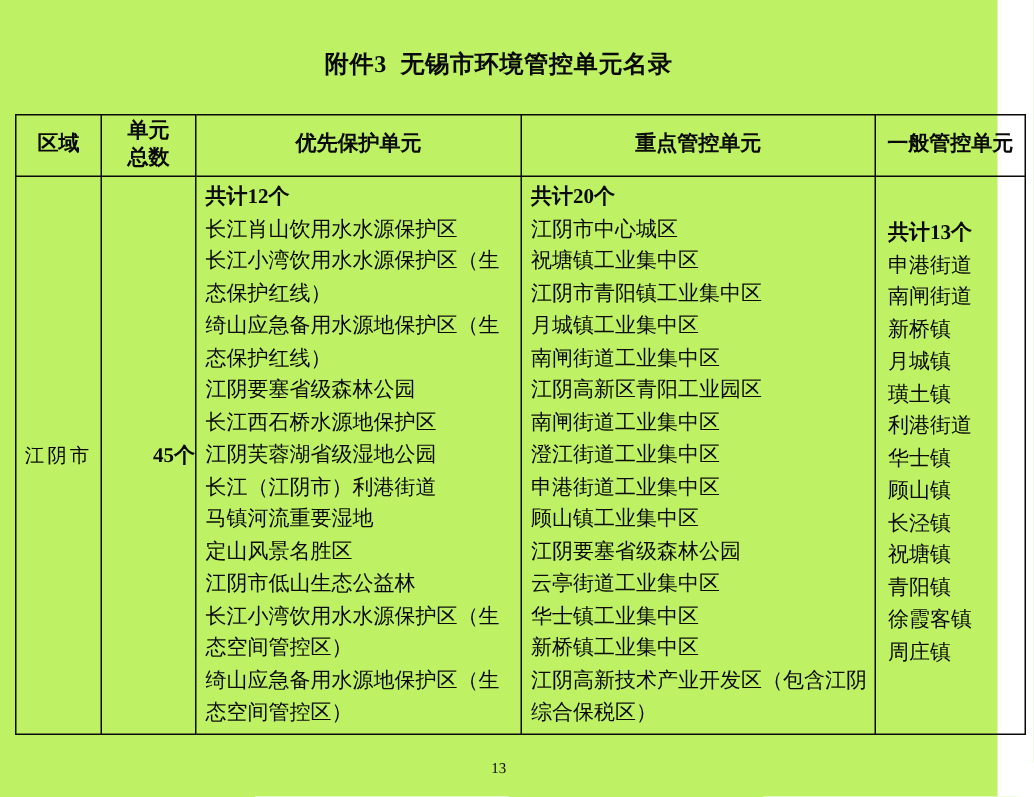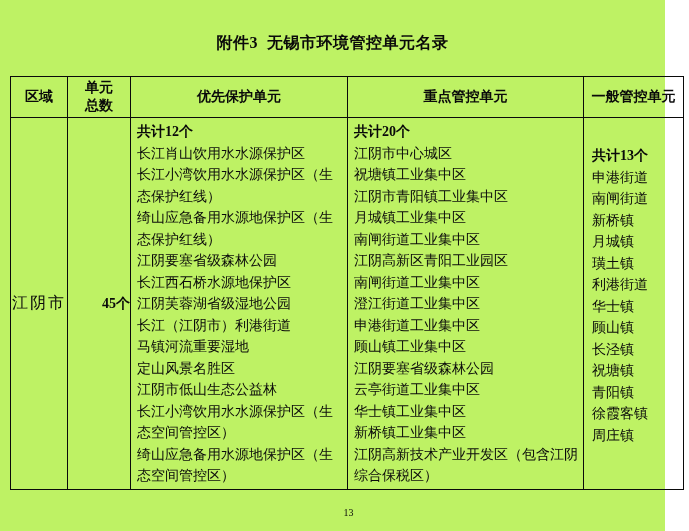--- a/index.html
+++ b/index.html
@@ -35,42 +35,42 @@
     text-align:center;
     vertical-align:middle;
     height:41px;
     line-height:18px;
     padding:0;
   }
   tbody tr { height:372px; }
   td.c-region {
     text-align:center;
     vertical-align:middle;
-    font-size:16px;
+    font-size:13px;
     letter-spacing:2px;
     font-weight:normal;
   }
   td.c-total {
     text-align:right;
     vertical-align:middle;
     font-weight:bold;
     font-size:14px;
   }
   td.c-list {
     vertical-align:top;
     font-size:14px;
     padding:3px 2px 0 6px;
   }
   td.c-general { vertical-align:middle; padding:0 2px 16px 8px; }
   .summary { font-weight:bold; line-height:21.5px;font-family:Liberation Serif, serif; }
   .unit-item, .general-item { line-height:21.5px; font-weight:normal; }
 
   .page-number {
     position:absolute;
-    left:16px; bottom:13px;
+    left:0; bottom:13px;
     width:100%;
     text-align:center;
     font-size:10px;
   }
 </style>
 </head>
 <body>
 
 <div class="page">
 

